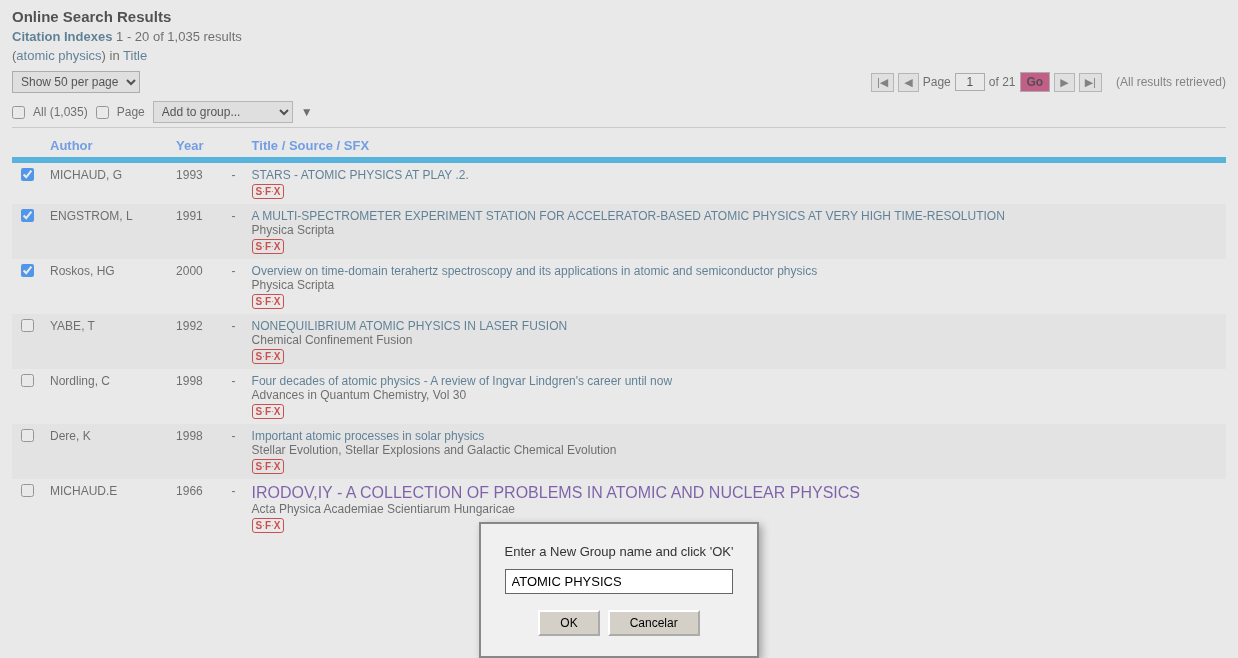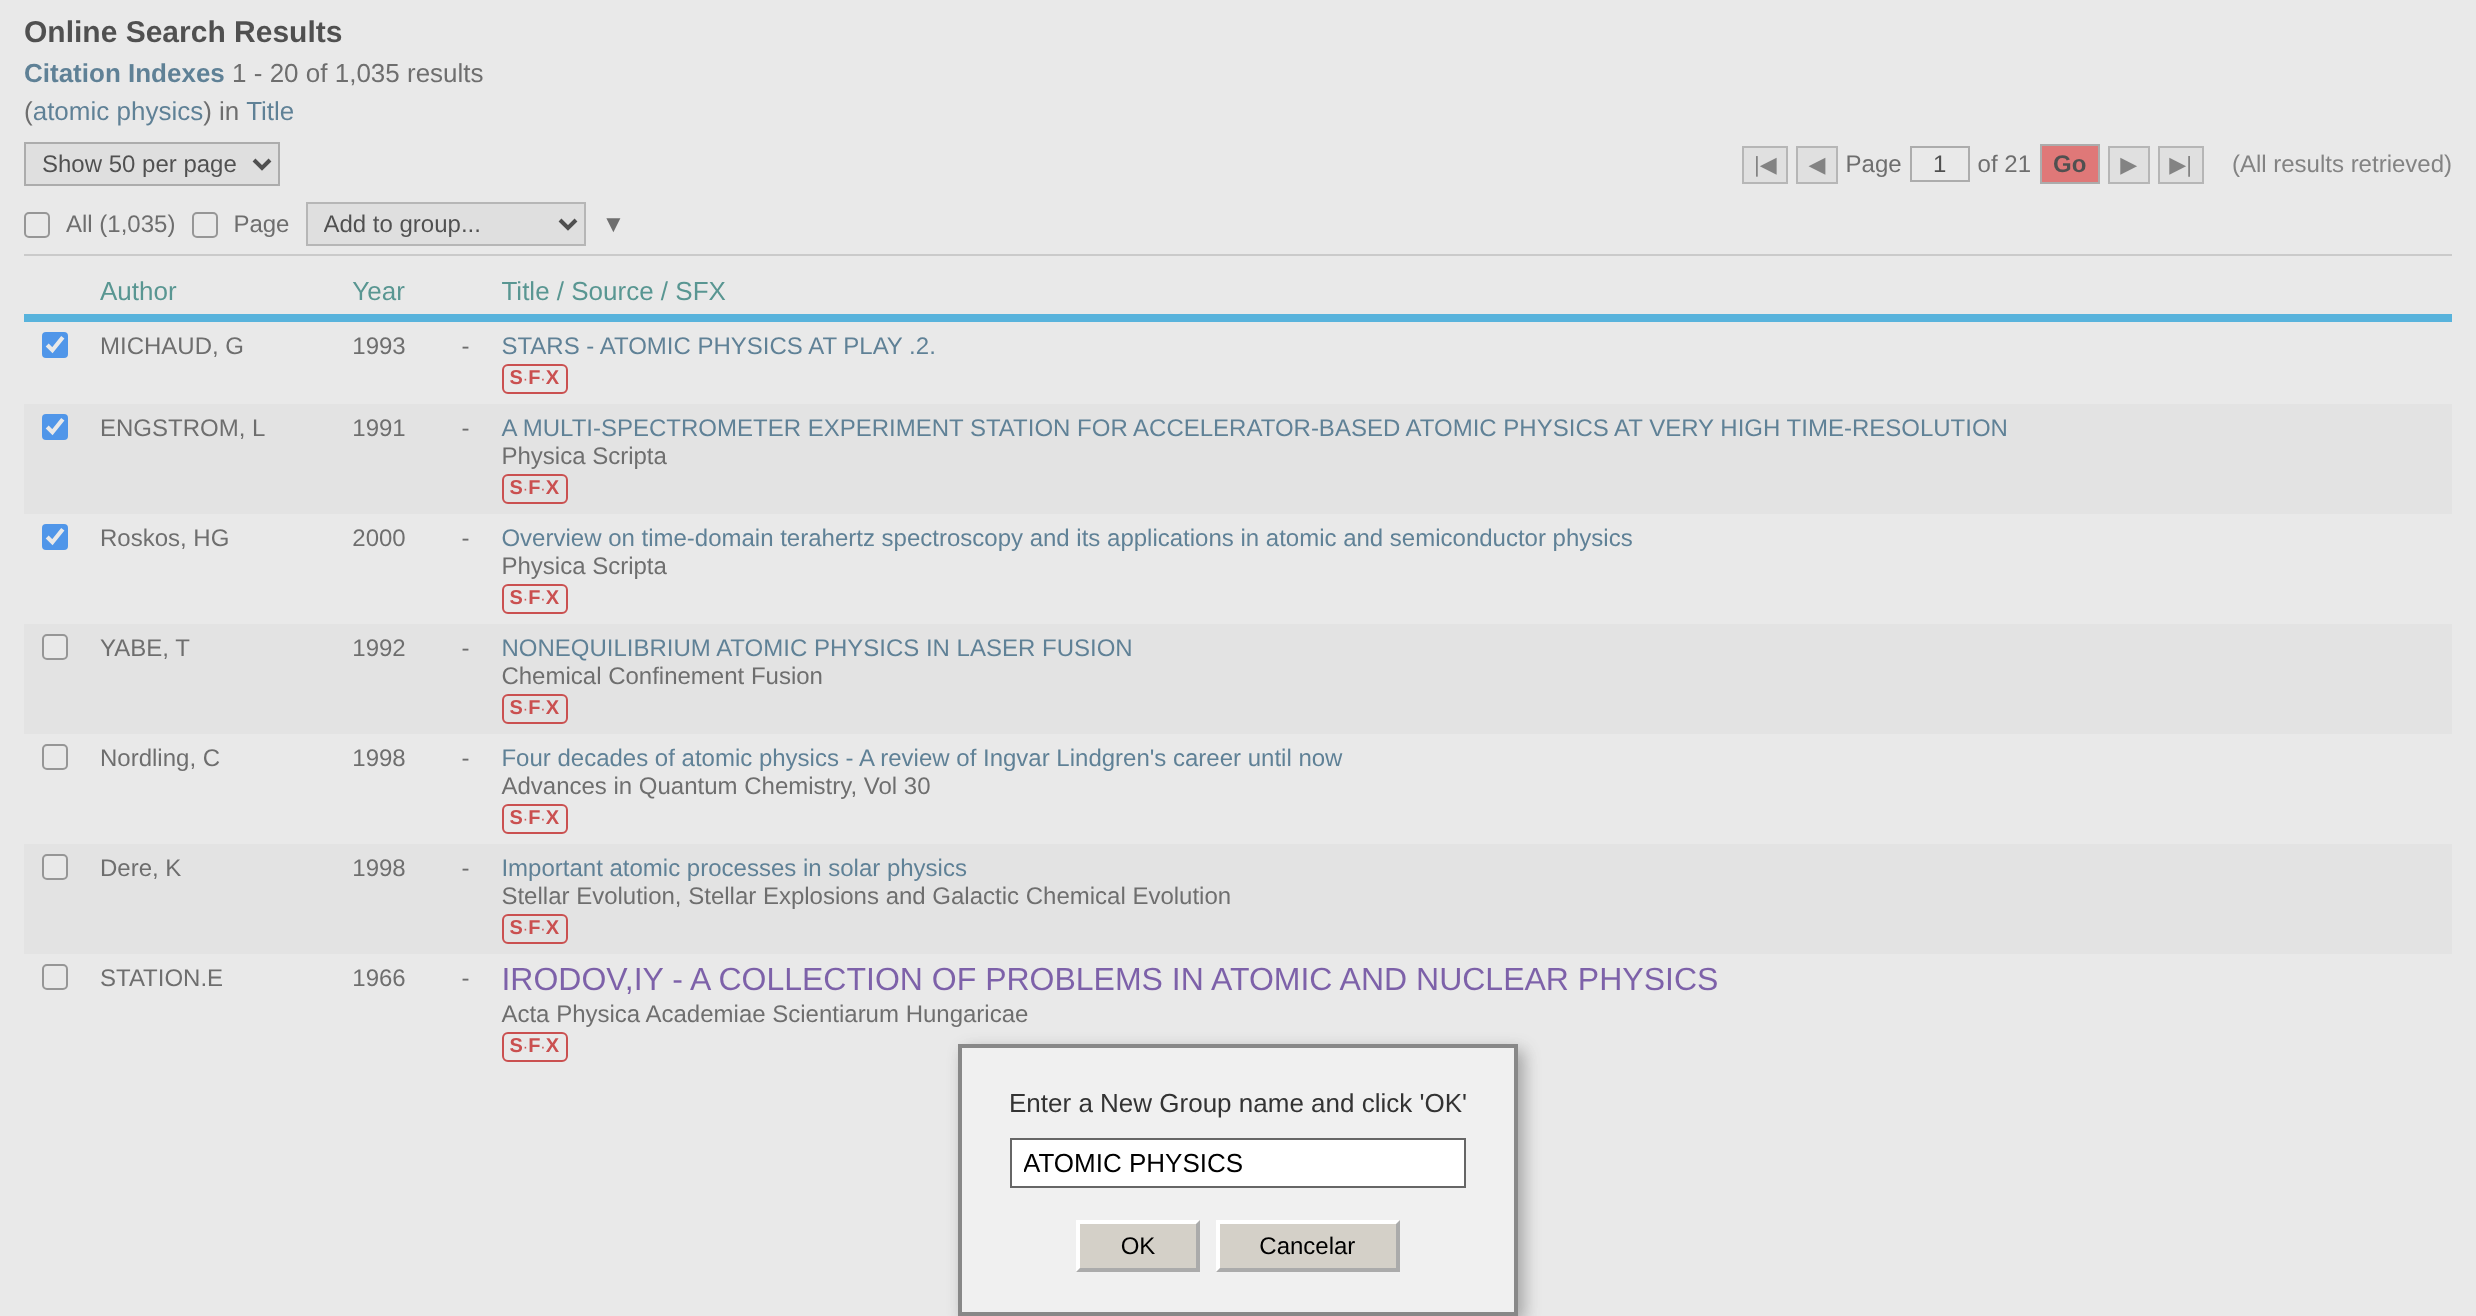--- a/index.html
+++ b/index.html
@@ -15,29 +15,29 @@
     .atomic-link { color: #1a5276; text-decoration: none; }
     .title-link { color: #1a5276; text-decoration: none; }
 
     .toolbar { display: flex; align-items: center; margin: 8px 0; gap: 8px; }
     .per-page-select { border: 1px solid #999; padding: 2px 4px; font-size: 12px; cursor: pointer; }
     .pagination-nav { display: flex; align-items: center; gap: 4px; margin-left: auto; }
     .nav-btn { border: 1px solid #aaa; background: #f0f0f0; padding: 2px 5px; cursor: pointer; font-size: 11px; color: #555; }
     .nav-btn:disabled { color: #ccc; }
     .page-label { font-size: 12px; }
     .page-input { width: 30px; border: 1px solid #999; text-align: center; font-size: 12px; padding: 1px; }
-    .go-btn { background: #ef4444; border: 1px solid #999; padding: 2px 6px; cursor: pointer; font-size: 12px; font-weight: bold; }
+    .go-btn { background: #be185d; border: 1px solid #999; padding: 2px 6px; cursor: pointer; font-size: 12px; font-weight: bold; }
     .results-retrieved { font-size: 12px; color: #555; margin-left: 10px; }
 
     .controls-row { display: flex; align-items: center; gap: 8px; margin-bottom: 6px; border-bottom: 1px solid #ccc; padding-bottom: 4px; }
     .check-all { font-size: 12px; }
     .add-group-select { border: 1px solid #aaa; padding: 2px 4px; font-size: 12px; min-width: 140px; }
 
     .results-table { width: 100%; border-collapse: collapse; }
-    .results-table th { text-align: left; padding: 4px 8px; color: #0f766e; font-weight: normal; border-bottom: 4px solid #0ea5e9; font-size: 13px; cursor: pointer; }
+    .results-table th { text-align: left; padding: 4px 8px; color: #3b82f6; font-weight: bold; border-bottom: 6px solid #0ea5e9; font-size: 13px; cursor: pointer; }
     .results-table td { padding: 5px 8px; vertical-align: top; font-size: 12px; }
     .results-table tr:nth-child(even) td { background: #f5f5f5; }
     .results-table tr:nth-child(odd) td { background: #fff; }
 
     .sfx-badge { display: inline-flex; align-items: center; border: 1px solid #cc0000; border-radius: 3px; padding: 1px 3px; font-size: 10px; color: #cc0000; margin-top: 2px; }
 
     
     .modal-overlay {
       position: fixed; top: 0; left: 0; width: 100%; height: 100%;
       background: rgba(200,200,200,0.4);
@@ -191,21 +191,21 @@
           <td><a href="#" style="color: rgb(26, 82, 118); text-decoration: none; font-size: 12px;">Important atomic processes in solar physics</a><br><span style="font-size: 12px;">Stellar Evolution, Stellar Explosions and Galactic Chemical Evolution</span><br><span class="sfx-badge">
               <span style="color:#cc0000;font-weight:bold;font-size:10px;">S</span>
               <span style="color:#cc0000;font-size:8px;">·</span>
               <span style="color:#cc0000;font-weight:bold;font-size:10px;">F</span>
               <span style="color:#cc0000;font-size:8px;">·</span>
               <span style="color:#cc0000;font-weight:bold;font-size:10px;">X</span>
             </span></td>
         </tr>
         <tr>
           <td style="text-align: center;"><input type="checkbox" style=""></td>
-          <td style="white-space: nowrap; font-weight: normal;">STATION.E</td>
+          <td style="white-space: nowrap; font-weight: normal;">MICHAUD.E</td>
           <td style="white-space: nowrap;">1966</td>
           <td>-</td>
           <td><a href="#" style="color: #4c1d95; text-decoration: none; font-size: 16px;">IRODOV,IY - A COLLECTION OF PROBLEMS IN ATOMIC AND NUCLEAR PHYSICS</a><br><span style="font-size: 12px;">Acta Physica Academiae Scientiarum Hungaricae</span><br><span class="sfx-badge">
               <span style="color:#cc0000;font-weight:bold;font-size:10px;">S</span>
               <span style="color:#cc0000;font-size:8px;">·</span>
               <span style="color:#cc0000;font-weight:bold;font-size:10px;">F</span>
               <span style="color:#cc0000;font-size:8px;">·</span>
               <span style="color:#cc0000;font-weight:bold;font-size:10px;">X</span>
             </span></td>
         </tr>

